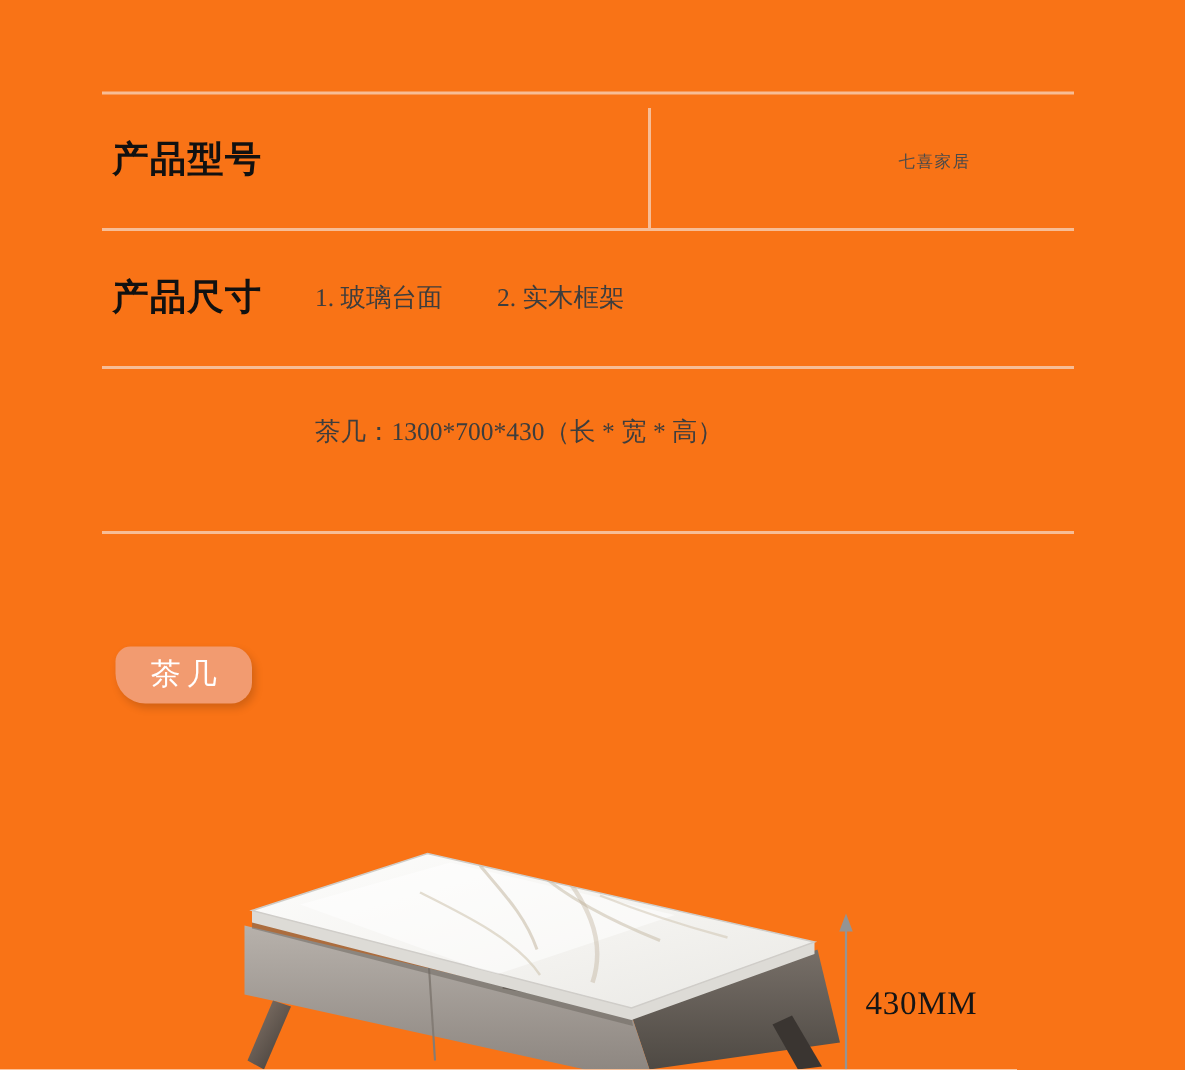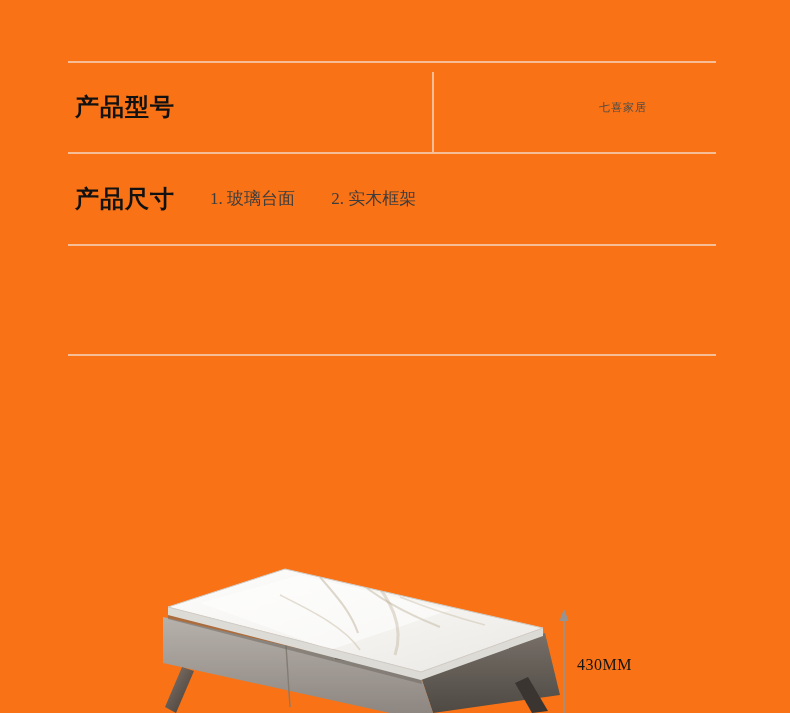--- a/index.html
+++ b/index.html
@@ -38,21 +38,21 @@
   }
   .badge{
     position:absolute;left:77px;top:431px;width:91px;height:38px;
     background:var(--accent);border-radius:10px 14px 14px 20px;
     box-shadow:2px 3px 6px rgba(0,0,0,0.16);
     color:#ffffff;font-size:20px;line-height:38px;text-align:center;
     letter-spacing:4px;text-indent:4px;
   }
   .figure{position:absolute;left:120px;top:555px;width:670px;height:158px;}
   .dim-label{
-    position:absolute;left:577px;top:656px;font-size:16px;color:var(--dim_color);
+    position:absolute;left:577px;top:656px;font-size:22px;color:var(--dim_color);
     letter-spacing:0.5px;white-space:nowrap;
   }
 </style>
 </head>
 <body>
 
 <div class="sheet">
 
   <div class="hr l1"></div>
   <div class="hr l2"></div>
@@ -63,22 +63,24 @@
   <div class="spec-label r1">产品型号</div>
   <div class="brand-value">七喜家居</div>
 
   <div class="spec-label r2">产品尺寸</div>
   <div class="spec-values r2">
     <span class="mat">1. 玻璃台面</span>
     <span class="mat">2. 实木框架</span>
   </div>
 
   <div class="spec-values r3">
+    <div>茶几：1300*700*430（长 * 宽 * 高）</div>
   </div>
 
+  <div class="badge">茶几</div>
 
   <svg class="figure" viewBox="0 0 670 158" xmlns="http://www.w3.org/2000/svg">
     <defs>
       <linearGradient id="marble" x1="0" y1="0" x2="1" y2="1">
         <stop offset="0" stop-color="#fdfdfc"></stop>
         <stop offset="0.55" stop-color="#f4f3f0"></stop>
         <stop offset="1" stop-color="#e9e8e4"></stop>
       </linearGradient>
       <linearGradient id="bodyFront" x1="0" y1="0" x2="0" y2="1">
         <stop offset="0" stop-color="#b7b1ab"></stop>

